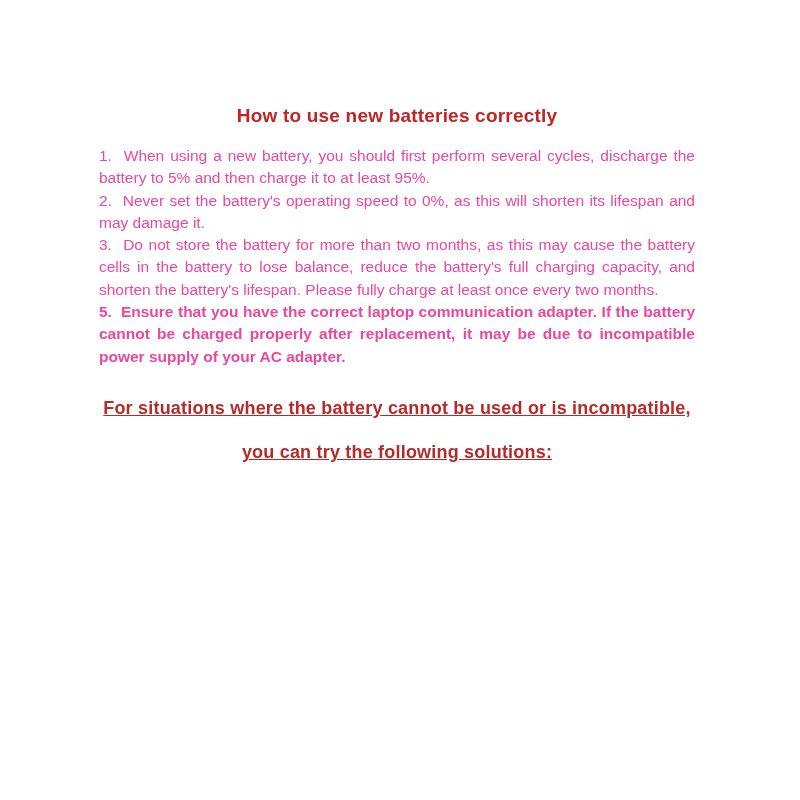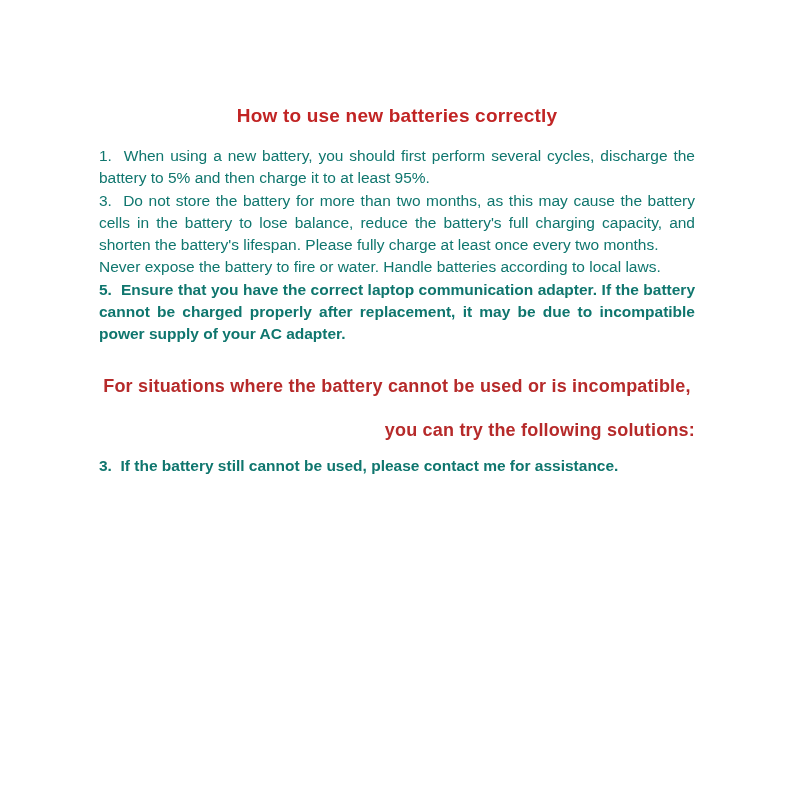--- a/index.html
+++ b/index.html
@@ -28,57 +28,57 @@
     font-size: 19px;
     line-height: 20px;
     font-weight: 700;
     letter-spacing: 0.2px;
   }
   .body-list {
     margin-top: 19px;
   }
   .body-list p {
     margin: 0;
-    color: #0f766e;
+    color: #ec4899;
     font-size: 15.5px;
     line-height: 22.3px;
     text-align: justify;
     text-justify: inter-word;
   }
   .body-list p:last-child { text-align-last: left; font-weight: bold; }
   .sub-heading {
     margin: 0;
     text-align: center;
     color: #b62a2a;
     font-size: 18px;
     line-height: 20px;
     font-weight: 700;
     letter-spacing: 0.2px;
+    text-decoration: underline;
   }
   .sub-heading.first { margin-top: 30px; }
-  .sub-heading.second { margin-top: 24px; text-align: right; }
+  .sub-heading.second { margin-top: 24px; }
   .body-list.second { margin-top: 15px; }
 </style>
 </head>
 <body>
 
 <div class="page">
   <div class="content">
 
     <h1 class="doc-title">How to use new batteries correctly</h1>
 
     <div class="body-list">
       <p>1.&nbsp; When using a new battery, you should first perform several cycles, discharge the battery to 5% and then charge it to at least 95%.</p>
+      <p>2.&nbsp; Never set the battery's operating speed to 0%, as this will shorten its lifespan and may damage it.</p>
       <p>3.&nbsp; Do not store the battery for more than two months, as this may cause the battery cells in the battery to lose balance, reduce the battery's full charging capacity, and shorten the battery's lifespan. Please fully charge at least once every two months.</p>
-      <p>Never expose the battery to fire or water. Handle batteries according to local laws.</p>
       <p>5.&nbsp; Ensure that you have the correct laptop communication adapter. If the battery cannot be charged properly after replacement, it may be due to incompatible power supply of your AC adapter.</p>
     </div>
 
     <h2 class="sub-heading first">For situations where the battery cannot be used or is incompatible,</h2>
 
     <h2 class="sub-heading second">you can try the following solutions:</h2>
 
     <div class="body-list second">
-      <p>3.&nbsp; If the battery still cannot be used, please contact me for assistance.</p>
     </div>
 
   </div>
 </div>
 
 </body></html>

